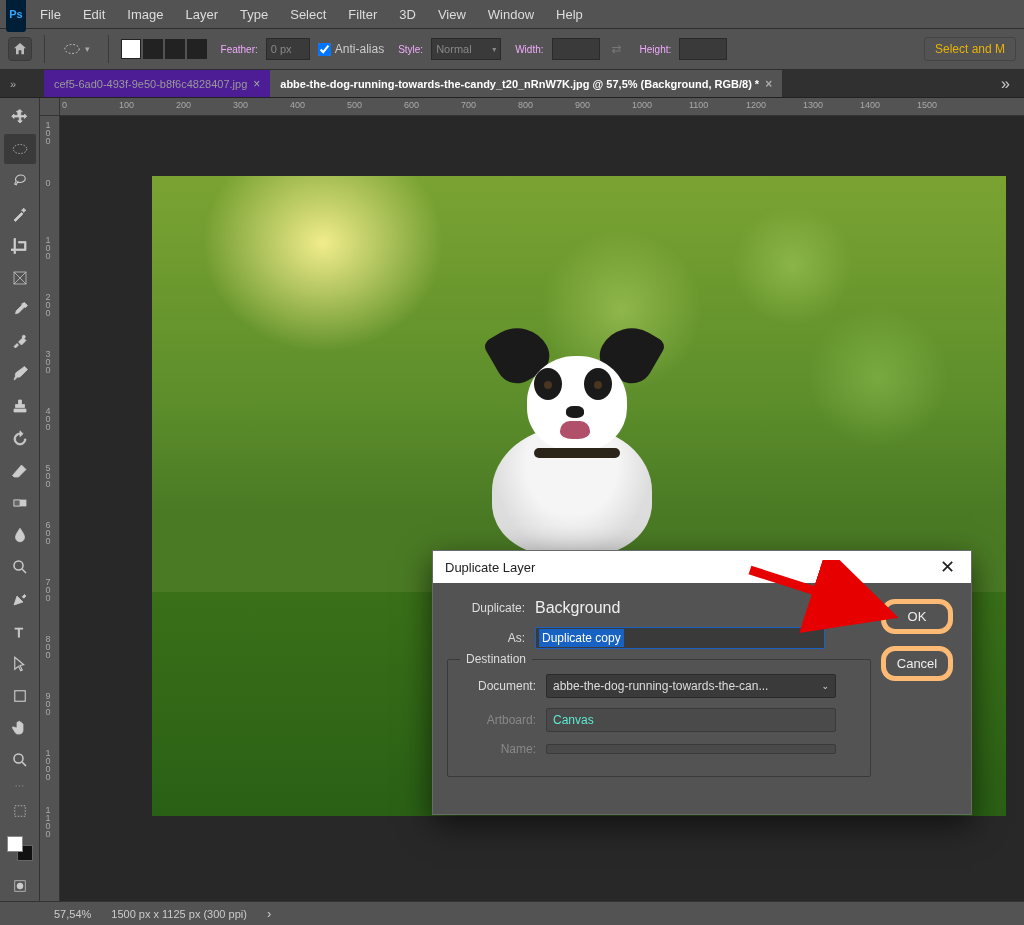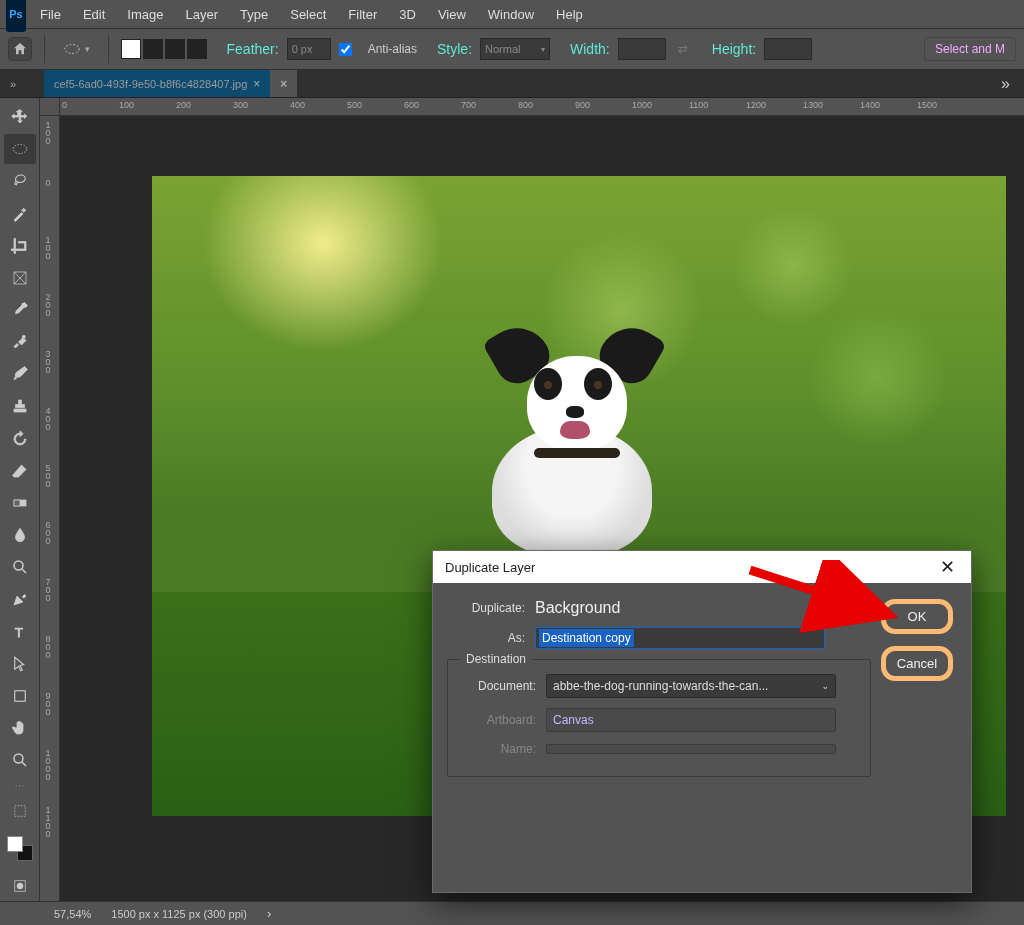--- a/index.html
+++ b/index.html
@@ -8,27 +8,27 @@
 .ps-logo{width:20px;height:36px;background:#001e36;color:#31a8ff;font-weight:bold;font-size:11px;display:flex;align-items:center;justify-content:center;border-radius:3px;margin-right:2px}
 .menu-item{padding:4px 10px;font-size:13px;color:#ddd;cursor:pointer}
 .optbar{background:#535353;height:42px;display:flex;align-items:center;padding:0 8px;border-top:1px solid #2e2e2e;border-bottom:1px solid #2e2e2e;gap:8px}
 .home-icon{width:24px;height:24px;display:flex;align-items:center;justify-content:center;border:1px solid #3a3a3a;border-radius:4px;background:#454545}
 .divider{width:1px;height:28px;background:#3a3a3a;margin:0 4px}
 .shape-sel{padding:3px 6px;display:flex;align-items:center;gap:4px}
 .swatch-group{display:flex;align-items:center;gap:2px}
 .sw{width:20px;height:20px;border:1px solid #222}
 .sw.white{background:#fff}
 .sw.black{background:#222}
-.opt-label{color:#5eead4;font-size:14px;margin-left:12px}
+.opt-label{color:#f0abfc;font-size:10px;margin-left:6px}
 .opt-input{background:#3a3a3a;border:1px solid #2a2a2a;color:#888;width:44px;height:22px;padding:2px 4px;font-size:11px}
-.opt-chk{display:flex;align-items:center;gap:16px;color:#ccc}
-.btn-dis{background:#535353;border:1px solid #444;color:#f0abfc;padding:4px 10px;border-radius:3px;font-size:12px;margin-left:auto}
+.opt-chk{display:flex;align-items:center;gap:4px;color:#ccc}
+.btn-dis{background:#535353;border:1px solid #444;color:#eab308;padding:4px 10px;border-radius:3px;font-size:12px;margin-left:auto}
 .tabbar{background:#303030;height:28px;display:flex;align-items:center;padding-left:44px;border-bottom:1px solid #222}
 .tab{padding:6px 10px;font-size:11px;color:#ccc;display:flex;align-items:center;gap:6px;height:100%;cursor:pointer}
-.tab.inactive{background:#0c4a6e;color:#999}
+.tab.inactive{background:#4c1d95;color:#999}
 .tab.active{background:#535353;font-weight:bold;color:#fff}
 .tab-close{font-size:12px;color:#aaa;cursor:pointer}
 .more{margin-left:auto;padding:0 14px;font-size:16px;color:#ccc}
 .workspace{display:flex;height:calc(100% - 28px - 42px - 28px - 24px)}
 .toolbar{width:40px;background:#535353;display:flex;flex-direction:column;align-items:center;padding-top:4px;gap:2px;border-right:1px solid #333}
 .tool{width:32px;height:32px;display:flex;align-items:center;justify-content:center;color:#ccc;cursor:pointer;border-radius:2px}
 .tool.sel{background:#3a3a3a}
 .tool svg{width:18px;height:18px;fill:#ccc;stroke:#ccc}
 .tool-swatches{position:relative;width:26px;height:26px;margin-top:8px}
 .sw-fg{position:absolute;width:16px;height:16px;background:#fff;border:1px solid #888;z-index:2}
@@ -49,34 +49,34 @@
 .dog-ear-r{position:absolute;top:0;right:25px;width:55px;height:55px;background:#1a1a1a;border-radius:80% 20% 50% 50%;transform:rotate(30deg)}
 .dog-patch-l{position:absolute;top:42px;left:72px;width:28px;height:32px;background:#1a1a1a;border-radius:50%}
 .dog-patch-r{position:absolute;top:42px;right:70px;width:28px;height:32px;background:#1a1a1a;border-radius:50%}
 .dog-eye-l{position:absolute;top:55px;left:82px;width:8px;height:8px;background:#4a3520;border-radius:50%}
 .dog-eye-r{position:absolute;top:55px;right:80px;width:8px;height:8px;background:#4a3520;border-radius:50%}
 .dog-nose{position:absolute;top:80px;left:104px;width:18px;height:12px;background:#1a1a1a;border-radius:40%}
 .dog-mouth{position:absolute;top:95px;left:98px;width:30px;height:18px;background:#b0506a;border-radius:10px 10px 40% 40%}
 .dog-collar{position:absolute;top:122px;left:72px;width:86px;height:10px;background:#2a2518;border-radius:6px}
 .statusbar{position:absolute;bottom:0;left:0;right:0;height:24px;background:#535353;border-top:1px solid #333;display:flex;align-items:center;padding:0 10px;gap:20px;font-size:11px;color:#ccc}
 .statusbar .zoom{padding-left:44px}
-.dialog{position:absolute;left:432px;top:550px;width:540px;height:343px;background:#535353;border:1px solid #6a6a6a;box-shadow:0 10px 30px rgba(0,0,0,0.6);z-index:50}
+.dialog{position:absolute;left:432px;top:550px;width:540px;height:265px;background:#535353;border:1px solid #6a6a6a;box-shadow:0 10px 30px rgba(0,0,0,0.6);z-index:50}
 .dlg-title{background:#fff;color:#222;height:32px;display:flex;align-items:center;justify-content:space-between;padding:0 12px;font-size:13px}
 .dlg-close{font-size:18px;cursor:pointer;padding:0 4px}
 .dlg-body{padding:16px 14px;display:flex;gap:6px}
 .dlg-left{flex:1}
 .dlg-right{width:80px;display:flex;flex-direction:column;gap:12px;align-items:center}
 .dlg-btn{background:#535353;border:5px solid #fdba74;border-radius:14px;color:#eee;padding:5px 0;width:72px;font-size:13px;cursor:pointer;text-align:center}
 .form-row{display:flex;align-items:center;margin-bottom:10px;gap:10px}
 .form-label{width:78px;text-align:right;font-size:12px;color:#ddd}
 .form-label.dis{color:#888}
 .form-val{color:#eee;font-size:16px}
 .form-input{background:#3a3a3a;border:1px solid #1862c4;color:#fff;padding:4px 6px;width:290px;font-size:12px;border-radius:2px}
 .form-select{background:#3a3a3a;border:1px solid #2a2a2a;color:#ddd;padding:4px 6px;width:290px;font-size:12px;border-radius:2px;display:flex;justify-content:space-between;align-items:center}
-.form-input.dis,.form-select.dis{background:#4a4a4a;border-color:#3a3a3a;color:#c4b5fd}
+.form-input.dis,.form-select.dis{background:#4a4a4a;border-color:#3a3a3a;color:#5eead4}
 .fieldset{border:1px solid #3a3a3a;border-radius:2px;padding:14px 10px 10px;margin-top:6px;position:relative}
 .fs-legend{position:absolute;top:-8px;left:12px;background:#535353;padding:0 6px;font-size:12px;color:#ddd}
 .arrow{position:absolute;left:740px;top:560px;z-index:60;pointer-events:none}
 </style>
 </head>
 <body>
 
 <div class="menubar">
   <div class="ps-logo">Ps</div>
   <div class="menu-item">File</div>
@@ -131,20 +131,21 @@
   <div class="btn-dis">Select and M</div>
 </div>
 
 <div class="tabbar">
   <span style="position:absolute;left:10px;color:#aaa;font-size:11px">»</span>
   <div class="tab inactive">
     <span>cef5-6ad0-493f-9e50-b8f6c4828407.jpg</span>
     <span class="tab-close">×</span>
   </div>
   <div class="tab active">
+    <span>abbe-the-dog-running-towards-the-candy_t20_nRnW7K.jpg @ 57,5% (Background, RGB/8) *</span>
     <span class="tab-close">×</span>
   </div>
   <div class="more">»</div>
 </div>
 
 <div class="workspace">
   <div class="toolbar">
     <div class="tool">
         <svg viewBox="0 0 24 24">
           <path d="M12 2l3 3h-2v5h5V8l3 3-3 3v-2h-5v5h2l-3 3-3-3h2v-5H4v2l-3-3 3-3v2h5V5H7z" fill="#ccc"></path>
@@ -341,21 +342,21 @@
   </div>
   <div class="dlg-body">
     <div class="dlg-left">
       <div class="form-row">
         <span class="form-label">Duplicate:</span>
         <span class="form-val">Background</span>
       </div>
       <div class="form-row">
         <span class="form-label">As:</span>
         <div class="form-input" style="padding:3px">
-          <span style="background:#1862c4;padding:2px 3px">Destination copy</span>
+          <span style="background:#1862c4;padding:2px 3px">Duplicate copy</span>
         </div>
       </div>
       <div class="fieldset">
         <span class="fs-legend">Destination</span>
         <div class="form-row">
           <span class="form-label">Document:</span>
           <div class="form-select">
             <span>abbe-the-dog-running-towards-the-can...</span>
               <span style="font-size:9px">⌄</span>
           </div>

